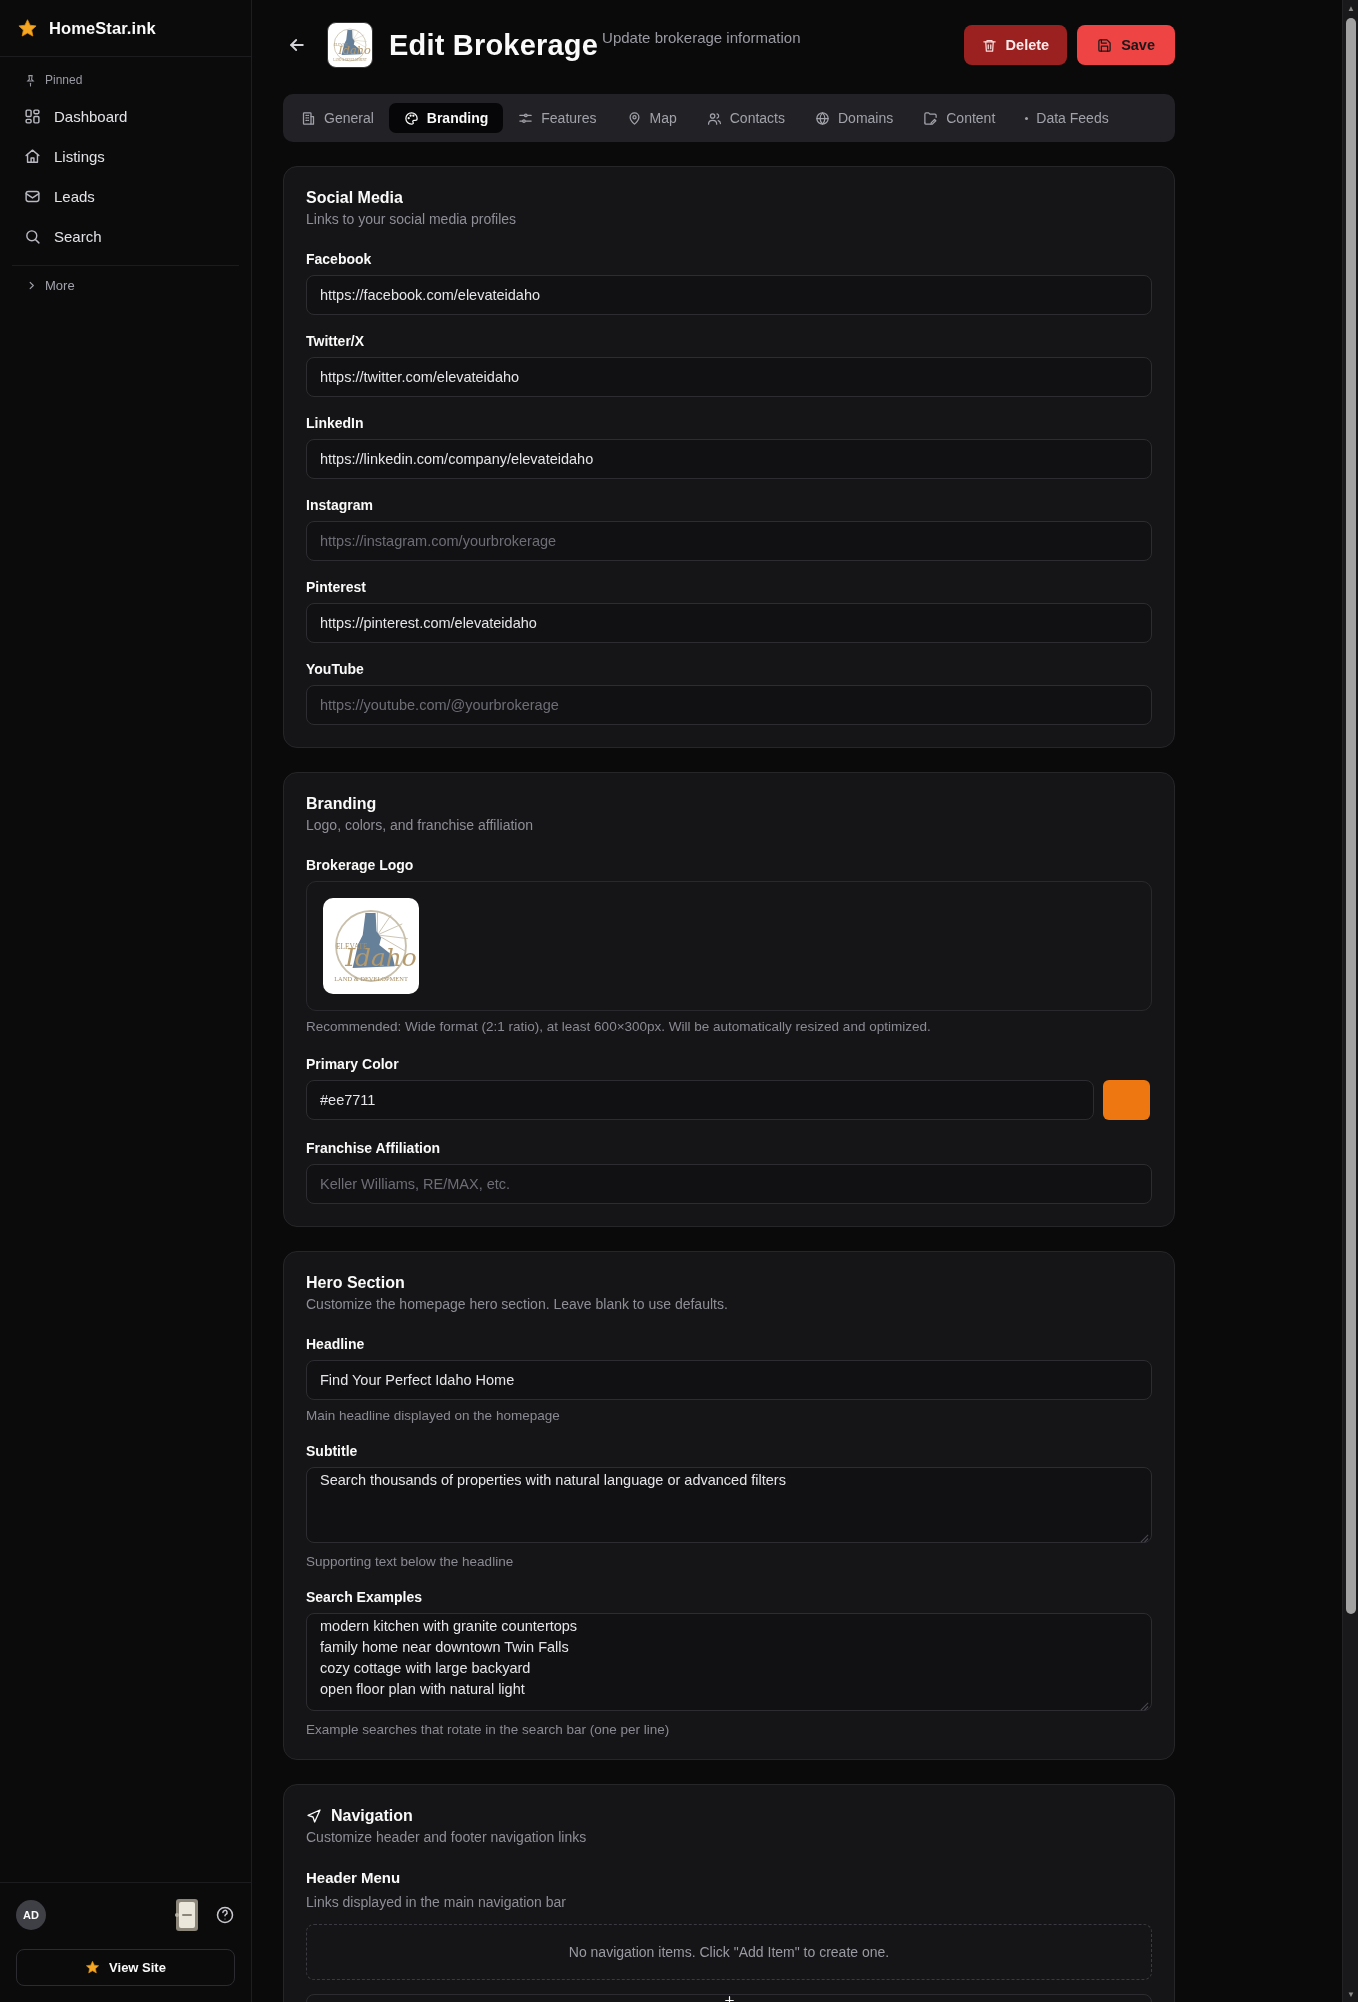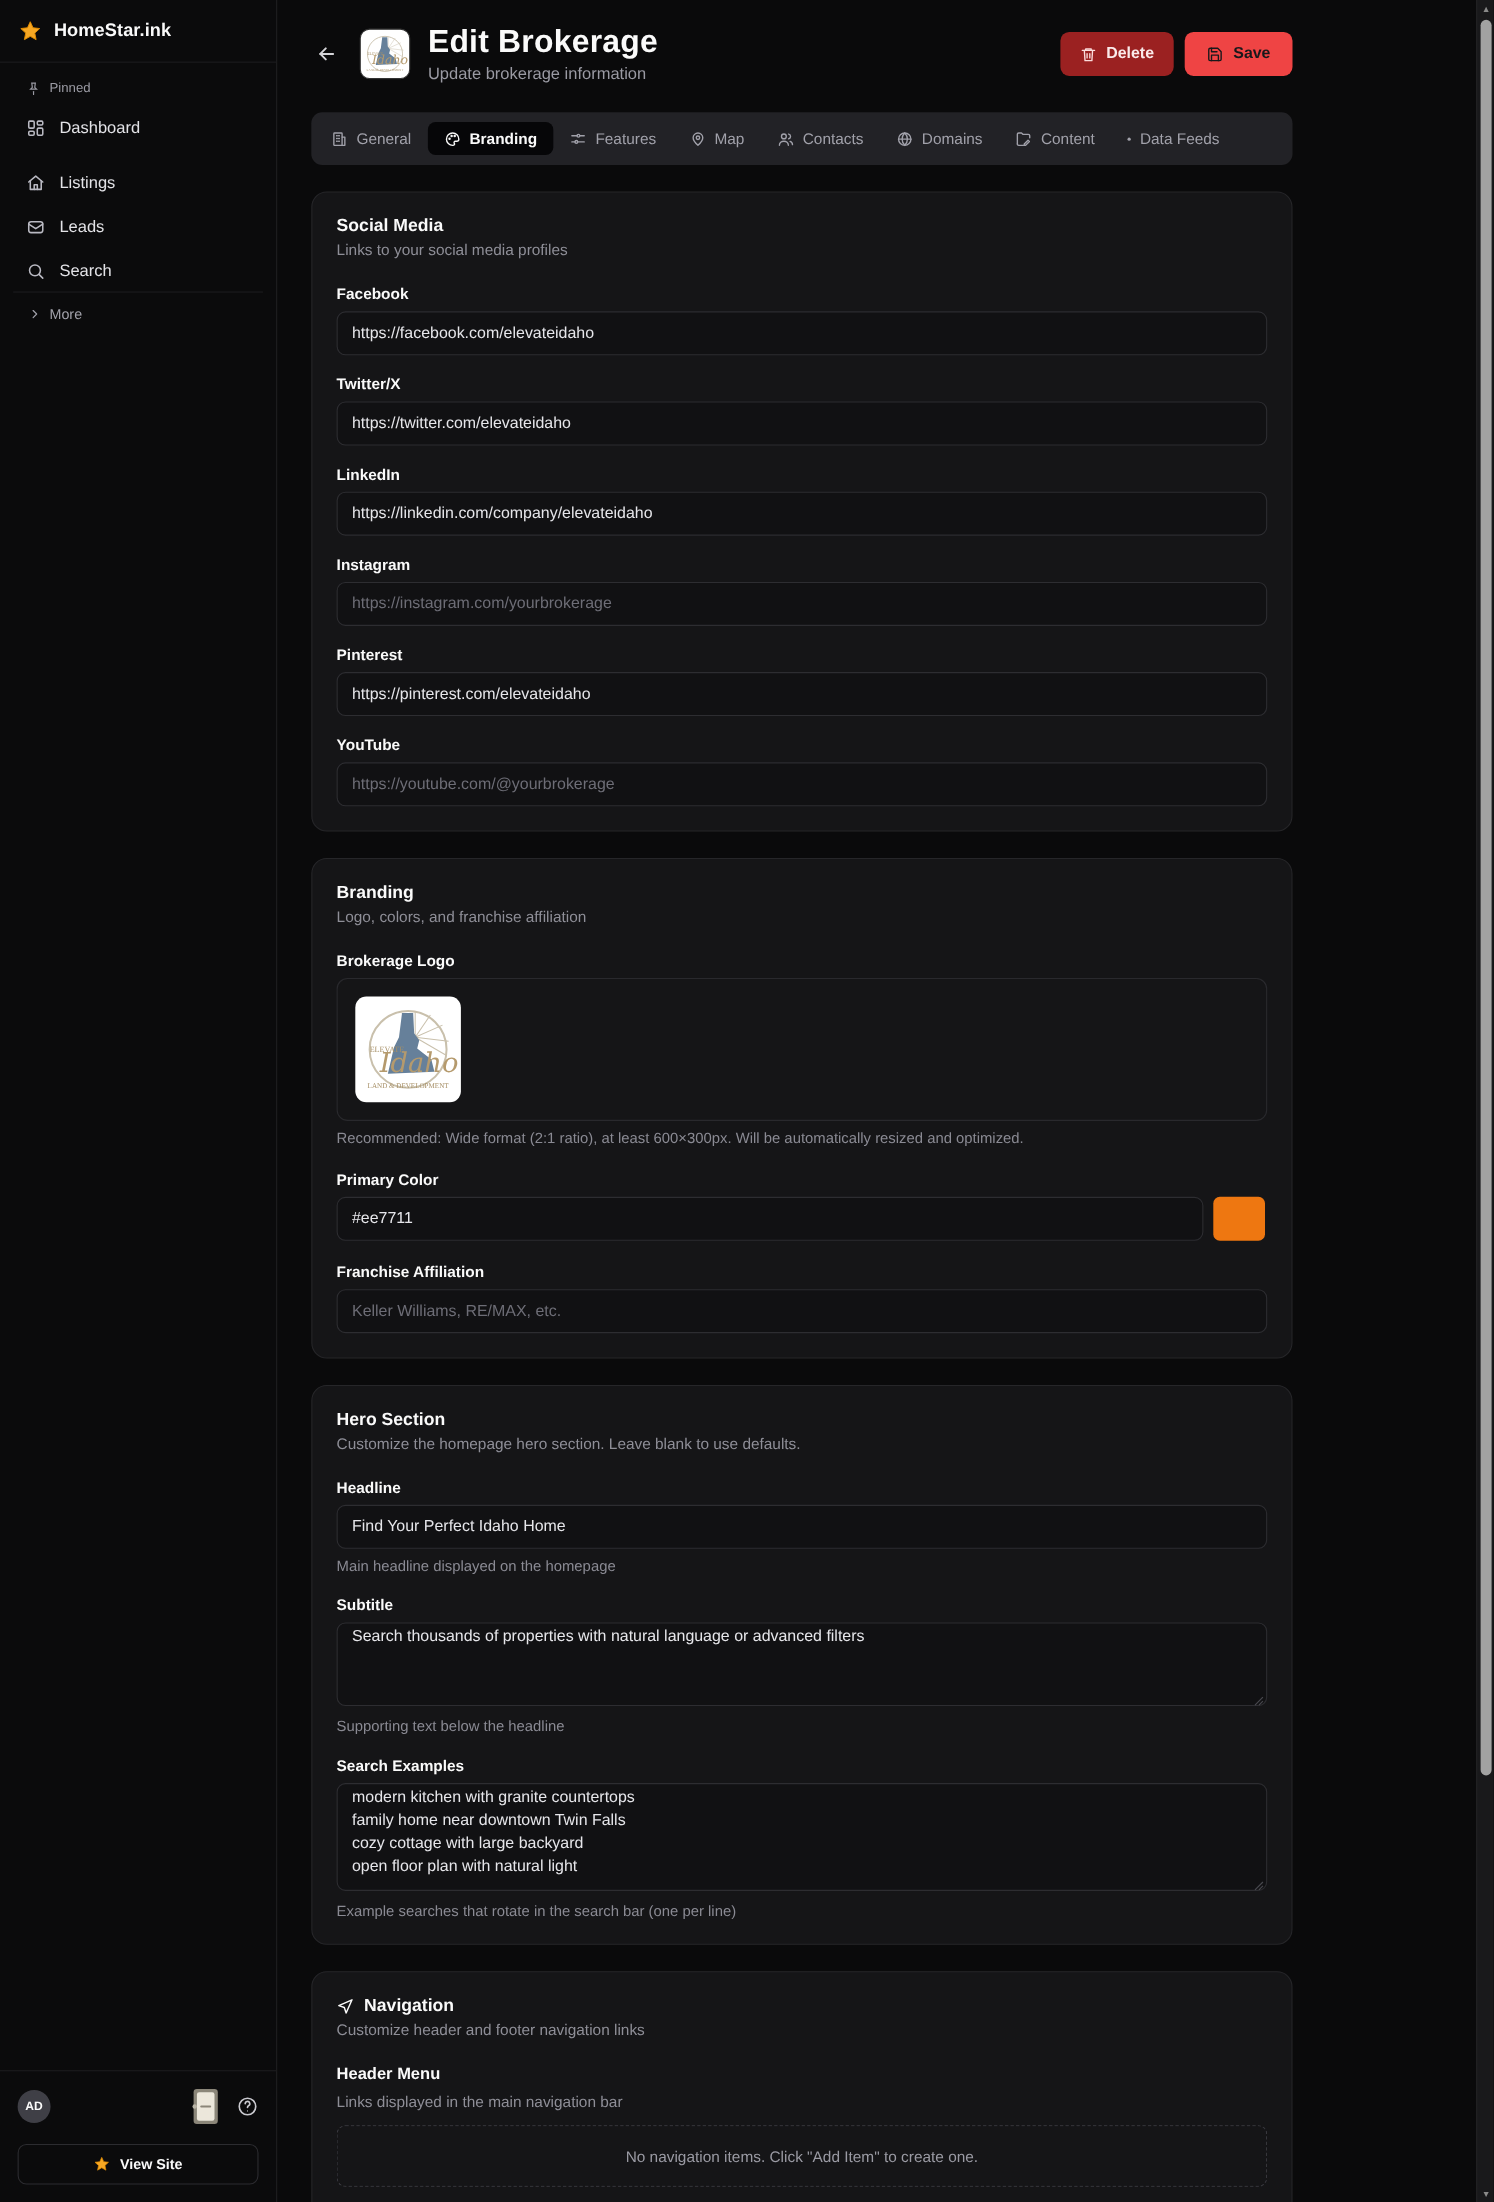--- a/index.html
+++ b/index.html
@@ -17,21 +17,21 @@
     display:flex; flex-direction:column;
   }
   .brand { height:57px; display:flex; align-items:center; gap:11px;
            padding:0 17px; border-bottom:1px solid #1c1c1f; }
   .brand-title { font-size:16.5px; font-weight:700; color:#fafafa; letter-spacing:.1px; }
   .side-nav { padding:12px 12px 0 12px; }
   .pinned-row { display:flex; align-items:center; gap:8px; padding:4px 12px 10px 12px;
                 color:#9a9aa3; font-size:12px; }
   .nav-item { display:flex; align-items:center; gap:13px; height:38px; padding:0 12px;
               border-radius:8px; color:#e3e3e7; font-size:15px; cursor:pointer; }
-  .nav-item + .nav-item { margin-top:2px;align-items:flex-end; }
+  .nav-item + .nav-item { margin-top:2px; }
   .nav-item .ico { color:#b9b9c2; display:flex; }
   .side-divider { border-top:1px solid #1c1c1f; margin:10px 0 0 0; }
   .more-row { display:flex; align-items:center; gap:8px; padding:12px 14px;
               color:#a2a2ab; font-size:13px; cursor:pointer; }
   .side-spacer { flex:1; }
   .side-bottom { border-top:1px solid #1c1c1f; padding:14px 16px 16px 16px; }
   .side-bottom-row { display:flex; align-items:center; }
   .avatar { width:30px; height:30px; border-radius:50%; background:#3f3f46;
             color:#fafafa; font-size:11px; font-weight:600;
             display:flex; align-items:center; justify-content:center; }
@@ -44,21 +44,21 @@
   
   .main { flex:1; height:100%; position:relative; }
   .content { width:892px; margin-left:31px; }
 
   .page-header { display:flex; align-items:center; margin-top:22px; gap:16px; }
   .back-btn { background:none; border:none; color:#d4d4d8; cursor:pointer;
               display:flex; padding:4px; }
   .header-logo { width:46px; height:46px; background:#fff; border-radius:9px;
                  border:1px solid #333; overflow:hidden; display:flex;
                  align-items:center; justify-content:center; }
-  .title-block { display:flex; flex-direction:column; gap:4px; }
+  .title-block { display:flex; gap:4px;text-align:right; }
   .page-title { font-size:29px; font-weight:700; color:#fafafa; letter-spacing:.2px; }
   .page-subtitle { font-size:15px; color:#9a9aa3; }
   .header-actions { margin-left:auto; display:flex; gap:10px; }
   .btn { display:flex; align-items:center; justify-content:center; gap:9px;
          height:40px; border-radius:8px; border:none; font-size:14.5px;
          font-weight:600; cursor:pointer; font-family:inherit; }
   .btn-delete { background:#9b2121; color:#fbeaea; padding:0 18px; }
   .btn-save { background:#ef4444; color:#18181b; padding:0 20px; }
 
   .tabbar { margin-top:26px; height:48px; background:#222226; border-radius:10px;

